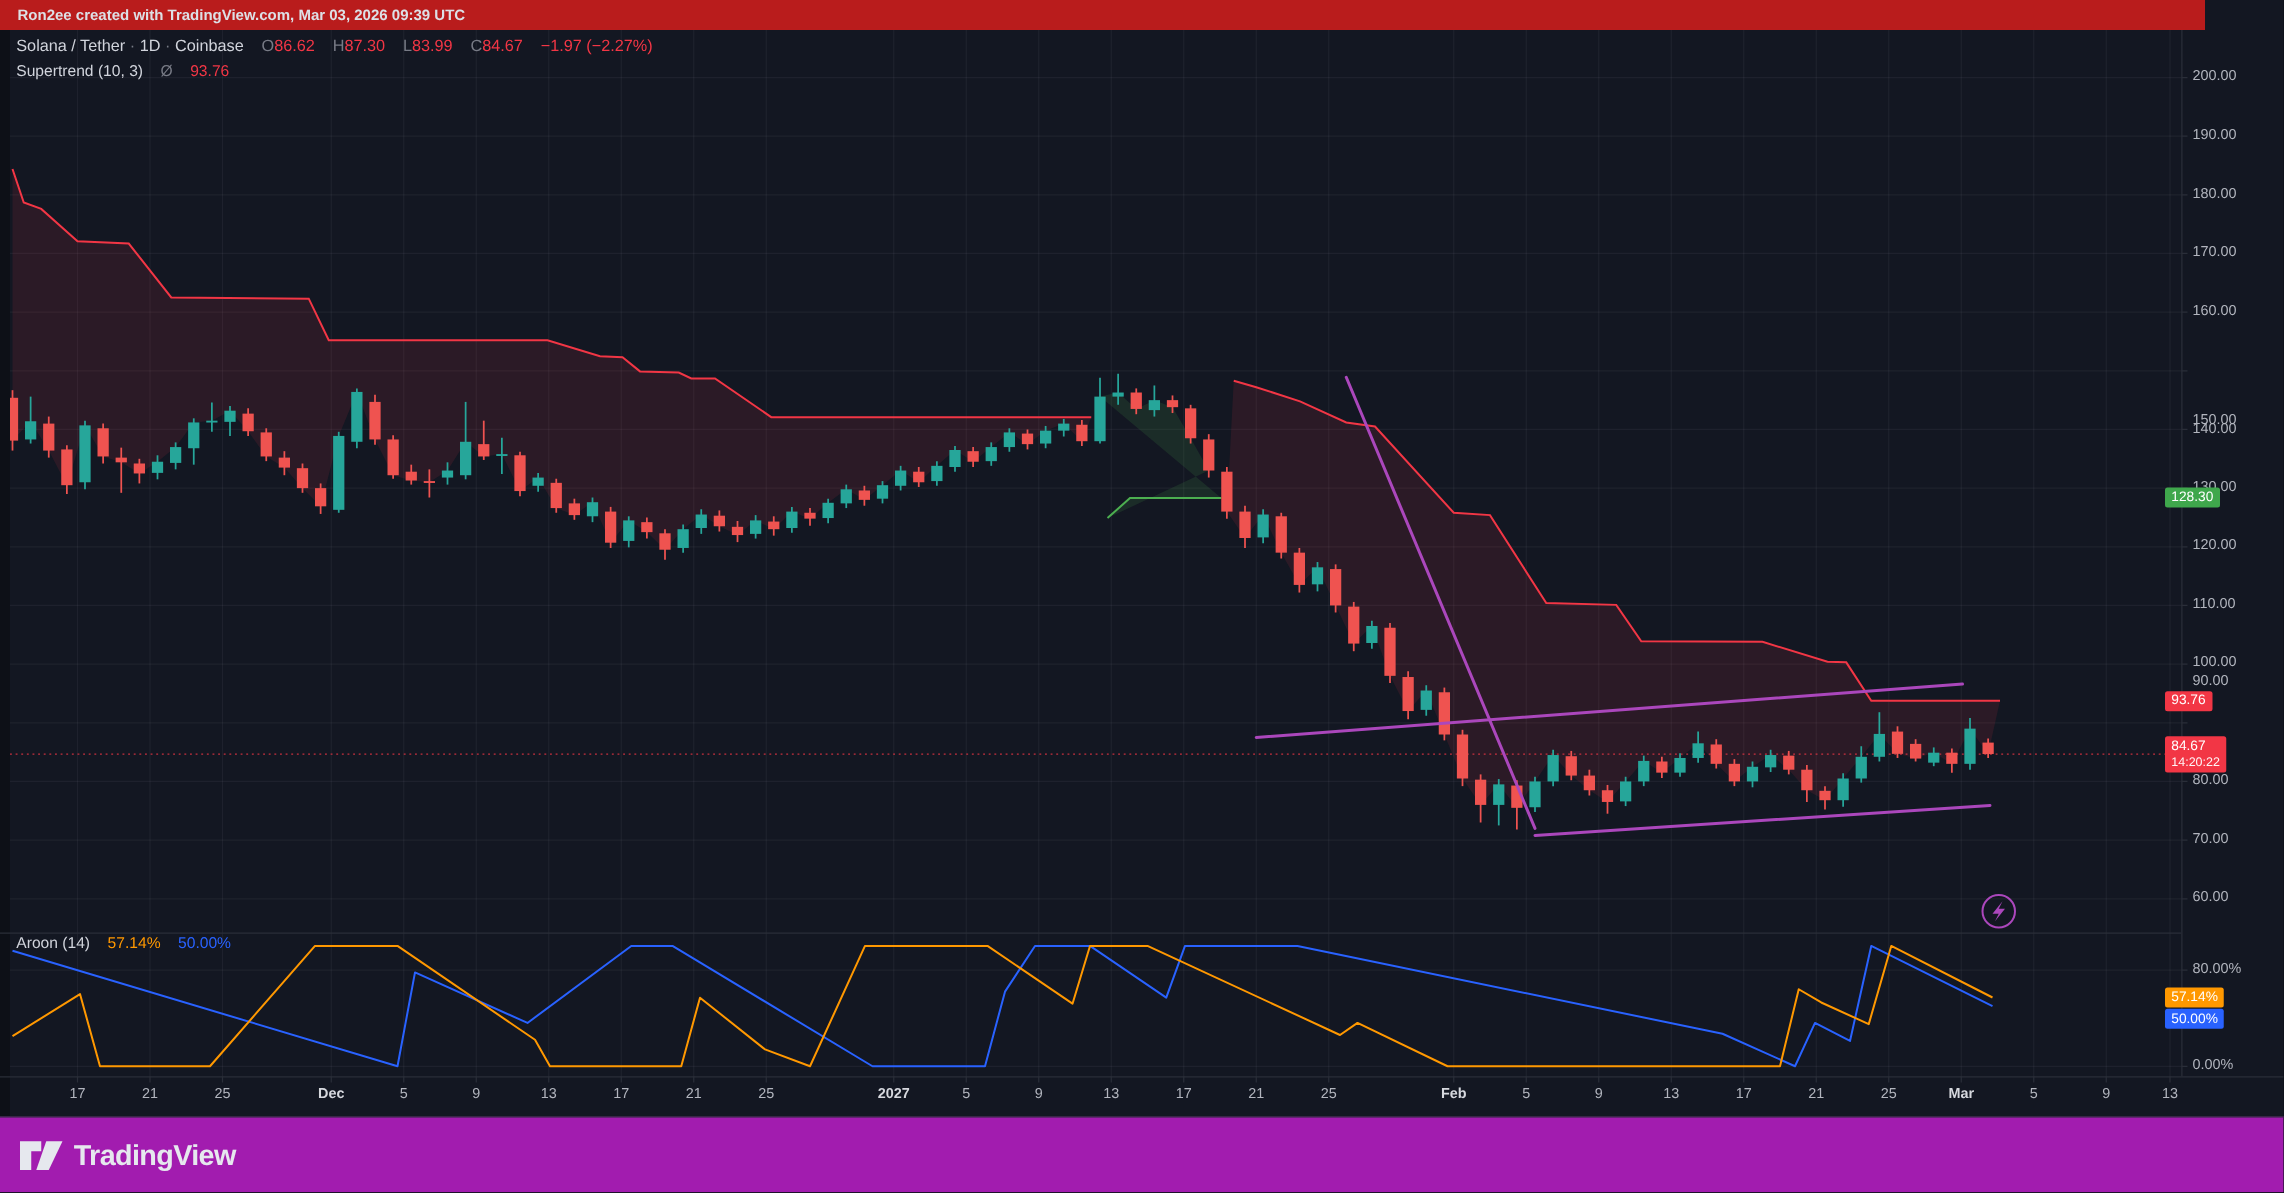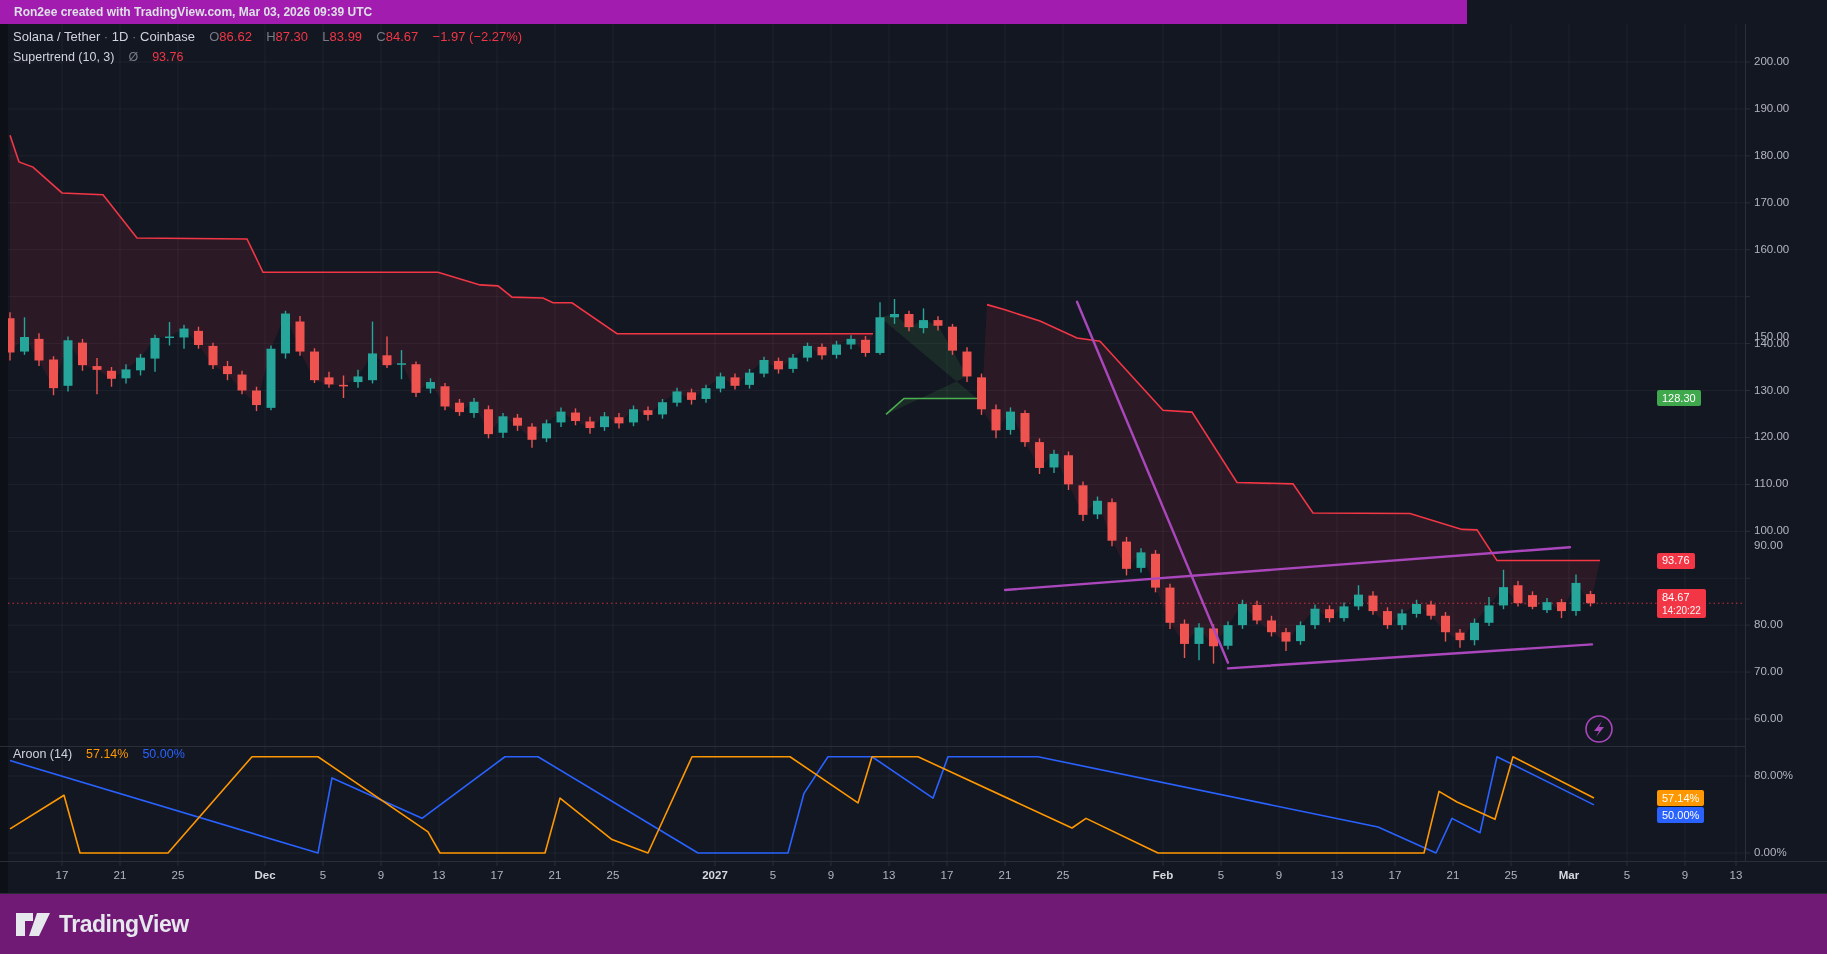--- a/index.html
+++ b/index.html
@@ -1,41 +1,41 @@
 <!DOCTYPE html>
 <html><head>
 <meta charset="utf-8">
 <style>
   html,body{margin:0;padding:0;background:#0b0e14;}
   *{box-sizing:border-box;}
   #shot{position:relative;width:1827px;height:954px;background:#131722;overflow:hidden;
         font-family:"Liberation Sans",sans-serif;-webkit-font-smoothing:antialiased;}
-  #topbar{position:absolute;left:0;top:0;width:1467px;height:24px;background:#a21caf;
+  #topbar{position:absolute;left:0;top:0;width:1764px;height:24px;background:#b91c1c;
           color:#dde0e6;font-size:12px;font-weight:700;line-height:24px;padding-left:14px;z-index:6;}
   #leftstrip{position:absolute;left:0;top:24px;width:8px;height:869px;background:#0d1017;z-index:2;}
   #chart-svg{position:absolute;left:0;top:0;z-index:1;}
   .legend{position:absolute;left:13px;z-index:5;font-size:13px;color:#d1d4dc;white-space:nowrap;}
   .legend .mut{color:#787b86;}
   .legend .neg{color:#f23645;}
   .legend .sp{display:inline-block;width:7px;}
   #legend1{top:29px;}
   #legend2{top:50px;font-size:12.5px;}
   #aroon-legend{top:747px;font-size:12.5px;}
   #aroon-legend .up{color:#ff9800;}
   #aroon-legend .dn{color:#2962ff;}
   .pricelabel{position:absolute;left:1754px;color:#b2b5be;font-size:11.5px;z-index:3;}
   .timelabel{position:absolute;top:869px;transform:translateX(-50%);color:#b2b5be;font-size:11.5px;z-index:3;}
   .timelabel.major{color:#d6d8de;font-weight:700;}
-  .tag{position:absolute;left:1657px;z-index:4;color:#fff;font-size:11px;font-weight:500;
+  .tag{position:absolute;left:1732px;z-index:4;color:#fff;font-size:11px;font-weight:500;
        padding:1.5px 5px;border-radius:2px;line-height:13px;white-space:nowrap;}
   .aroonlabel{position:absolute;left:1754px;color:#b2b5be;font-size:11.5px;z-index:3;}
   #divider-right{position:absolute;left:1745px;top:24px;width:1px;height:837px;background:#2a2e39;z-index:3;}
   #divider-pane{position:absolute;left:0;top:746px;width:1745px;height:1px;background:#2a2e39;z-index:3;}
   #divider-time{position:absolute;left:0;top:861px;width:1827px;height:1px;background:#2a2e39;z-index:3;}
-  #bottombar{position:absolute;left:0;top:893px;width:1827px;height:61px;background:#701a75;
+  #bottombar{position:absolute;left:0;top:893px;width:1827px;height:61px;background:#a21caf;
              border-top:1px solid #262b36;z-index:6;display:flex;align-items:center;}
   #brand{color:#e6e8ee;font-size:23px;font-weight:700;letter-spacing:-0.5px;margin-left:6px;}
   #logo{margin-left:13px;}
 </style>
 </head>
 <body>
 
 <div id="shot">
 
   <div id="topbar">

